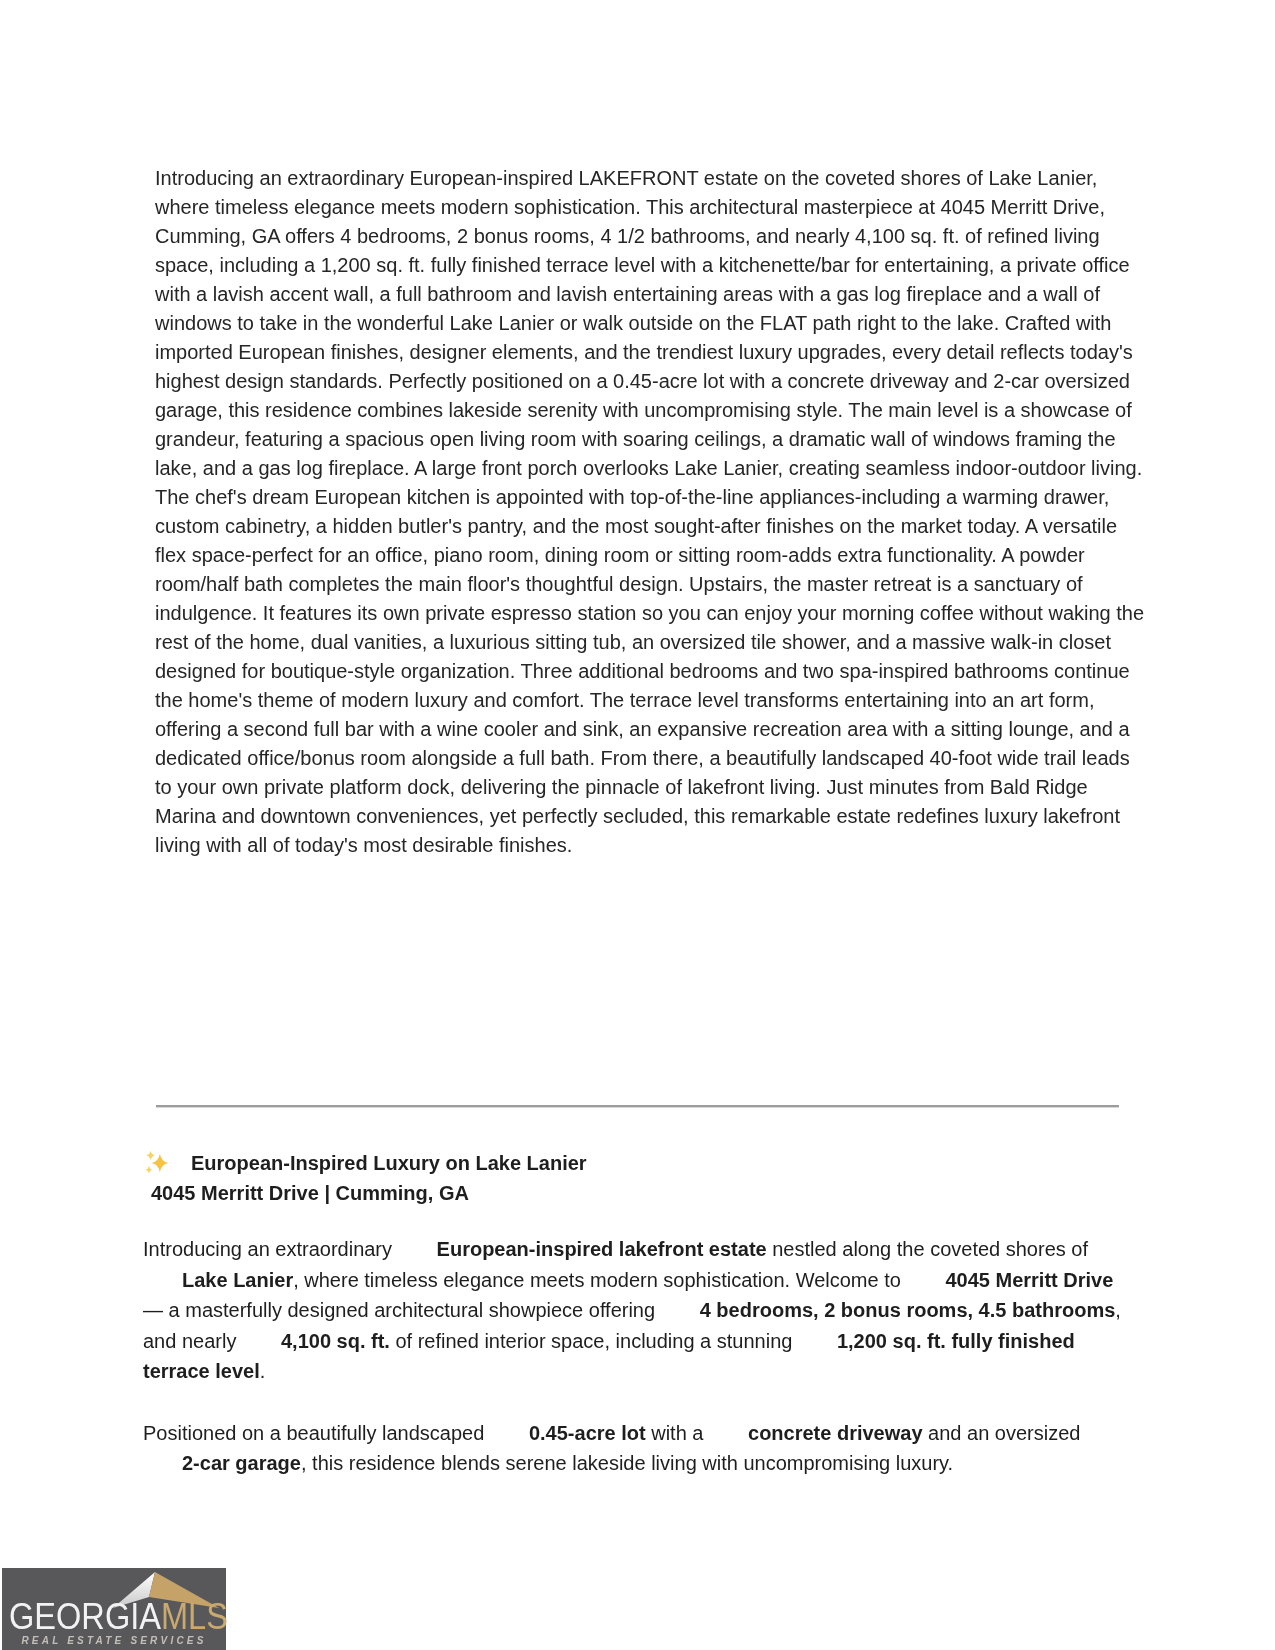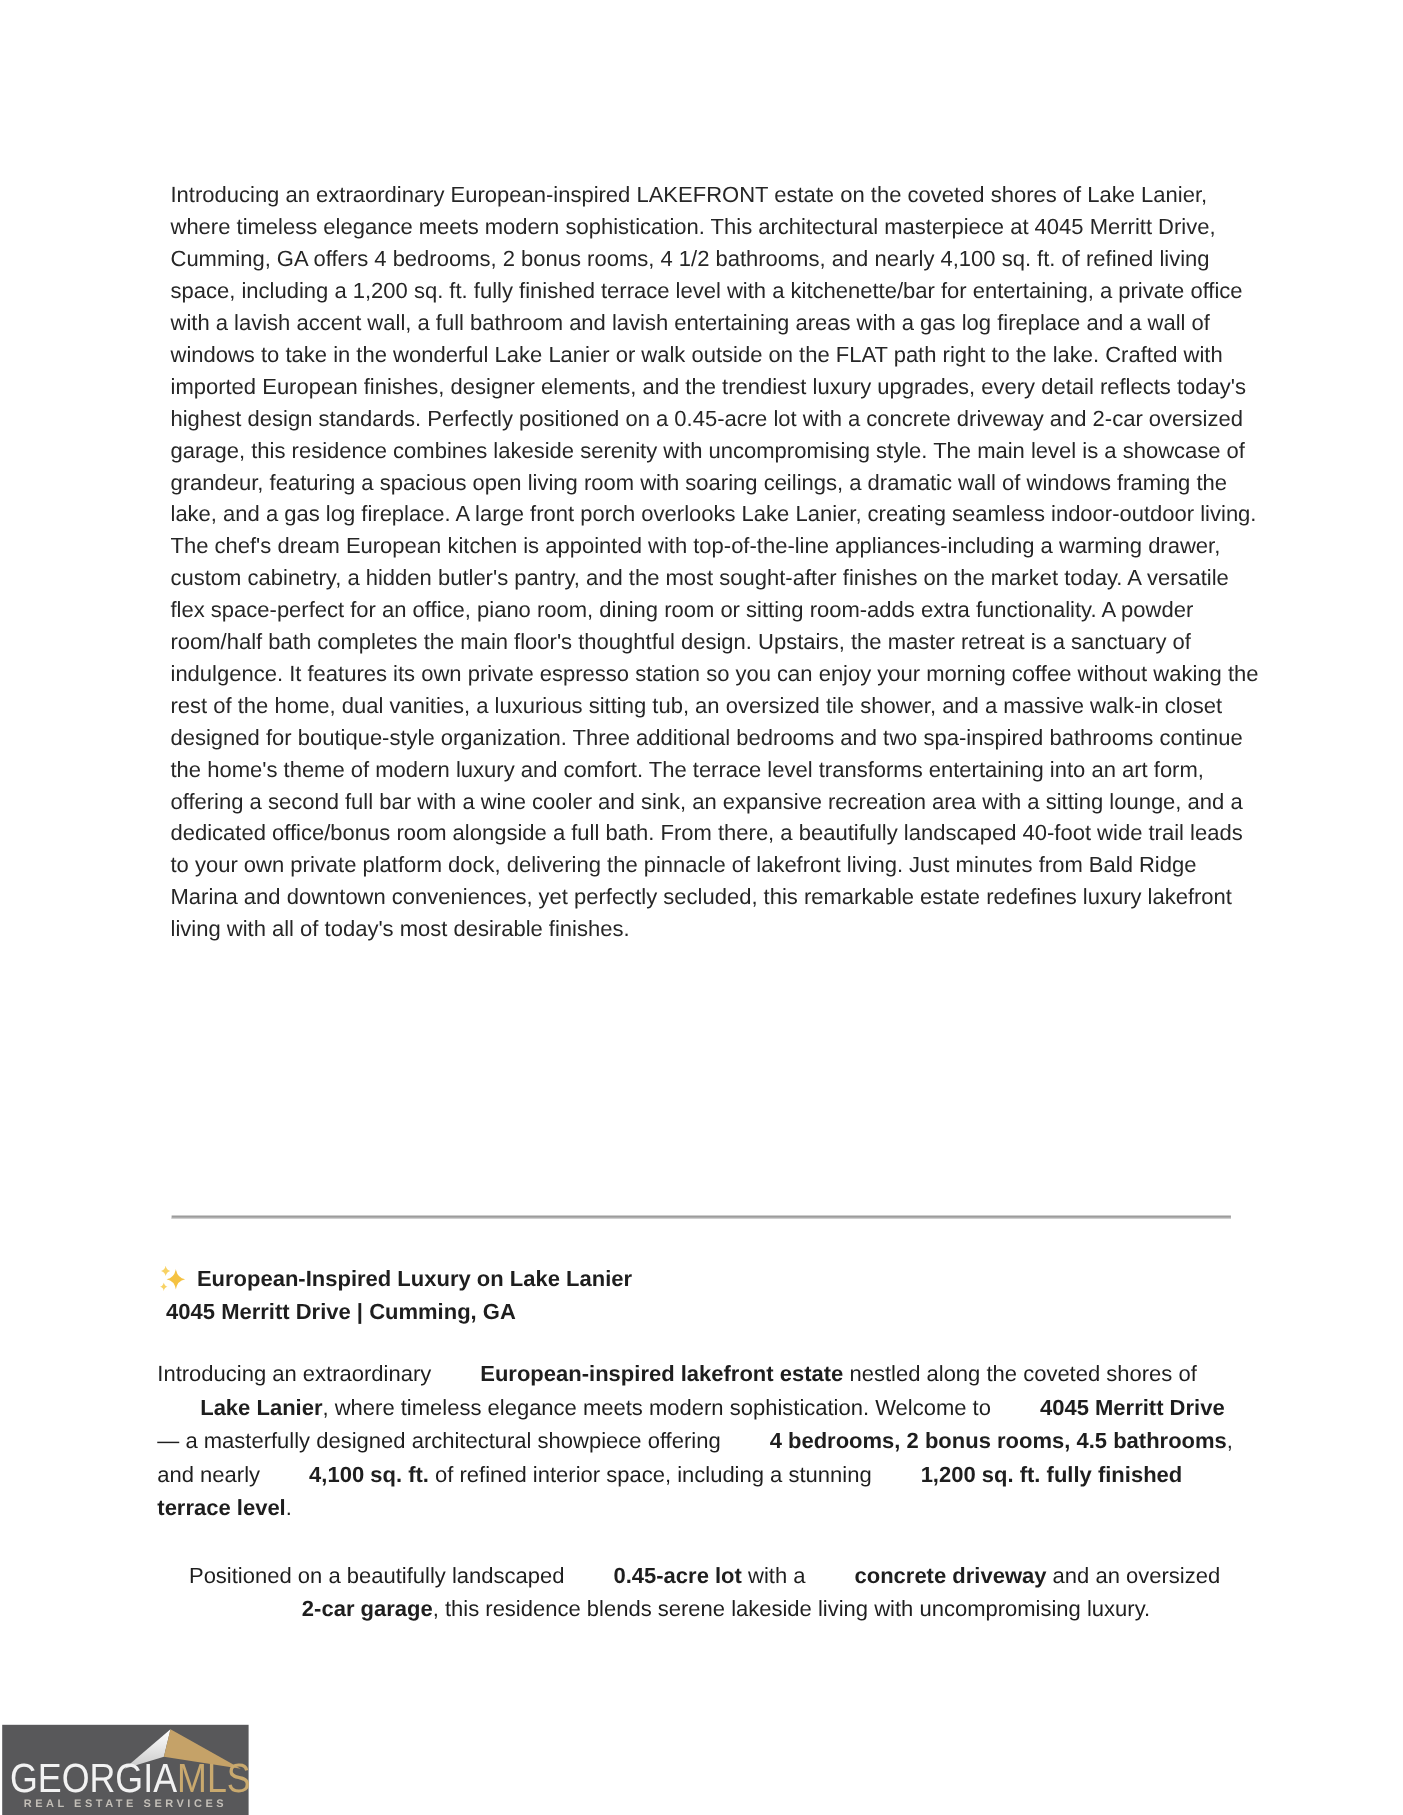--- a/index.html
+++ b/index.html
@@ -37,40 +37,40 @@
   .listing {
     position: absolute;
     left: 143px;
     top: 1148px;
     width: 995px;
     color: #1e1e1e;
   }
   .headline {
     display: flex;
     align-items: center;
-    gap: 9px;
+    gap: 21px;
     font-size: 20px;
     line-height: 30px;
     font-weight: 700;
   }
   .sparkle { display: inline-flex; width: 27px; height: 30px; flex: 0 0 auto; }
   .sparkle svg { width: 100%; height: 100%; }
   .subheadline {
     padding-left: 8px;
     font-size: 20px;
     line-height: 30px;
     font-weight: 700;
   }
   .para {
     margin: 26px 0 0 0;
     font-size: 20px;
     line-height: 30.5px;
     color: #1e1e1e;
   }
-  .para + .para { margin-top: 31px; text-align: center; }
+  .para + .para { margin-top: 31px; }
   .para b { font-weight: 700; margin-left: 39px; }
   
   .mls-logo {
     position: absolute;
     left: 2px;
     top: 1568px;
     width: 224px;
     height: 82px;
     background: #58585a;
   }
@@ -97,20 +97,21 @@
   .mls-tagline {
     position: absolute;
     left: 0;
     right: 0;
     bottom: 4px;
     text-align: center;
     font-size: 10px;
     font-weight: 700;
     letter-spacing: 3.2px;
     color: #c3bfb8;
+    font-style: italic;
   }
 </style>
 </head>
 <body>
 
 <div class="page">
 
   <p class="quoted">Introducing an extraordinary European-inspired LAKEFRONT estate on the coveted shores of Lake Lanier, where timeless elegance meets modern sophistication. This architectural masterpiece at 4045 Merritt Drive, Cumming, GA offers 4 bedrooms, 2 bonus rooms, 4 1/2 bathrooms, and nearly 4,100 sq. ft. of refined living space, including a 1,200 sq. ft. fully finished terrace level with a kitchenette/bar for entertaining, a private office with a lavish accent wall, a full bathroom and lavish entertaining areas with a gas log fireplace and a wall of windows to take in the wonderful Lake Lanier or walk outside on the FLAT path right to the lake. Crafted with imported European finishes, designer elements, and the trendiest luxury upgrades, every detail reflects today's highest design standards. Perfectly positioned on a 0.45-acre lot with a concrete driveway and 2-car oversized garage, this residence combines lakeside serenity with uncompromising style. The main level is a showcase of grandeur, featuring a spacious open living room with soaring ceilings, a dramatic wall of windows framing the lake, and a gas log fireplace. A large front porch overlooks Lake Lanier, creating seamless indoor-outdoor living. The chef's dream European kitchen is appointed with top-of-the-line appliances-including a warming drawer, custom cabinetry, a hidden butler's pantry, and the most sought-after finishes on the market today. A versatile flex space-perfect for an office, piano room, dining room or sitting room-adds extra functionality. A powder room/half bath completes the main floor's thoughtful design. Upstairs, the master retreat is a sanctuary of indulgence. It features its own private espresso station so you can enjoy your morning coffee without waking the rest of the home, dual vanities, a luxurious sitting tub, an oversized tile shower, and a massive walk-in closet designed for boutique-style organization. Three additional bedrooms and two spa-inspired bathrooms continue the home's theme of modern luxury and comfort. The terrace level transforms entertaining into an art form, offering a second full bar with a wine cooler and sink, an expansive recreation area with a sitting lounge, and a dedicated office/bonus room alongside a full bath. From there, a beautifully landscaped 40-foot wide trail leads to your own private platform dock, delivering the pinnacle of lakefront living. Just minutes from Bald Ridge Marina and downtown conveniences, yet perfectly secluded, this remarkable estate redefines luxury lakefront living with all of today's most desirable finishes.</p>
 
   <div class="divider"></div>

